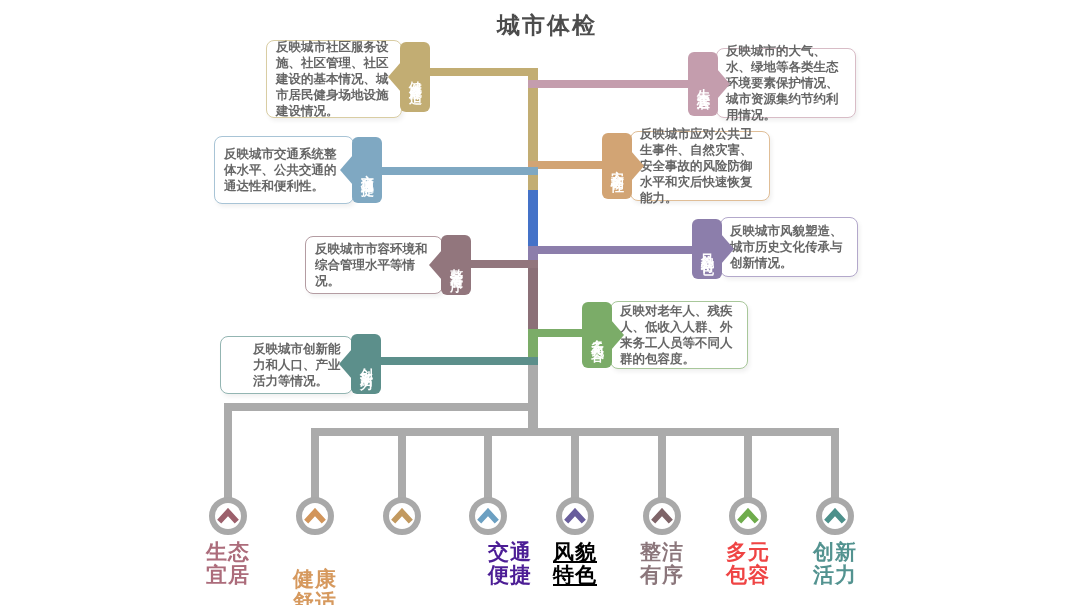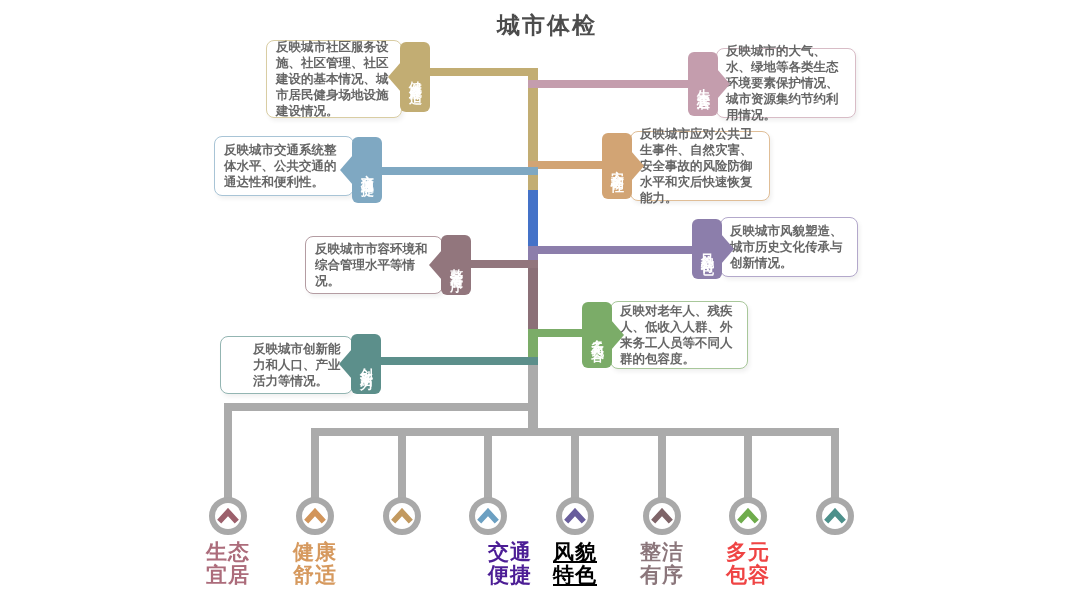--- a/index.html
+++ b/index.html
@@ -66,21 +66,21 @@
   <div class="hline" style="left: 528px; top: 161px; width: 80px; height: 8px; background: rgb(210, 164, 116);"></div>
   <div class="box" style="left: 630px; top: 131px; width: 140px; height: 70px; border-color: rgb(224, 190, 151);">
     <span class="box-text">反映城市应对公共卫生事件、自然灾害、安全事故的风险防御水平和灾后快速恢复能力。</span>
   </div>
   <div class="tag" style="left: 602px; top: 133px; height: 66px; background: rgb(210, 164, 116);">
     <span class="tag-arrow pt-right" style="border-left-color: rgb(210, 164, 116);"></span>
     <span class="tag-text">安全韧性</span>
   </div>
 
   <div class="hline" style="left: 380px; top: 167px; width: 158px; height: 8px; background: rgb(127, 168, 194);"></div>
-  <div class="box" style="left: 214px; top: 136px; width: 140px; height: 60px; border-color: rgb(168, 196, 214);">
+  <div class="box" style="left: 214px; top: 136px; width: 140px; height: 68px; border-color: rgb(168, 196, 214);">
     <span class="box-text">反映城市交通系统整体水平、公共交通的通达性和便利性。</span>
   </div>
   <div class="tag" style="left: 352px; top: 137px; height: 66px; background: rgb(127, 168, 194);">
     <span class="tag-arrow pt-left" style="border-right-color: rgb(127, 168, 194);"></span>
     <span class="tag-text">交通便捷</span>
   </div>
 
   <div class="hline" style="left: 528px; top: 246px; width: 172px; height: 8px; background: rgb(140, 126, 171);"></div>
   <div class="box" style="left: 720px; top: 217px; width: 138px; height: 60px; border-color: rgb(179, 168, 203);">
     <span class="box-text">反映城市风貌塑造、城市历史文化传承与创新情况。</span>
@@ -137,21 +137,21 @@
     <span style="display:block;">生态</span>
     <span style="display:block;">宜居</span>
   </div>
 
   <div class="ring" style="left: 296px; top: 497px; border-color: rgb(169, 169, 169);">
     <svg class="chev" viewBox="0 0 30 20">
         <polyline points="4,17 15,5 26,17" fill="none" stroke-width="7" stroke-linecap="butt" stroke-linejoin="miter" style="stroke: rgb(210, 149, 90);"></polyline>
       </svg>
   </div>
   <div class="ind-label" style="left: 265px; top: 540px; color: rgb(214, 153, 94);">
-    <span style="display:block;">健康</span>
+    <span style="display:block;margin-top:27px;">健康</span>
     <span style="display:block;">舒适</span>
   </div>
 
   <div class="ring" style="left: 383px; top: 497px; border-color: rgb(169, 169, 169);">
     <svg class="chev" viewBox="0 0 30 20">
         <polyline points="4,17 15,5 26,17" fill="none" stroke-width="7" stroke-linecap="butt" stroke-linejoin="miter" style="stroke: rgb(194, 153, 95);"></polyline>
       </svg>
   </div>
 
   <div class="ring" style="left: 469px; top: 497px; border-color: rgb(169, 169, 169);">
@@ -192,14 +192,18 @@
   <div class="ind-label" style="left: 698px; top: 540px; color: #ef4444;">
     <span style="display:block;">多元</span>
     <span style="display:block;">包容</span>
   </div>
 
   <div class="ring" style="left: 816px; top: 497px; border-color: rgb(169, 169, 169);">
     <svg class="chev" viewBox="0 0 30 20">
         <polyline points="4,17 15,5 26,17" fill="none" stroke-width="7" stroke-linecap="butt" stroke-linejoin="miter" style="stroke: rgb(76, 144, 139);"></polyline>
       </svg>
   </div>
+  <div class="ind-label" style="left: 785px; top: 540px; color: rgb(83, 147, 144);">
+    <span style="display:block;">创新</span>
+    <span style="display:block;">活力</span>
+  </div>
 
 </div>
 
 </body></html>

